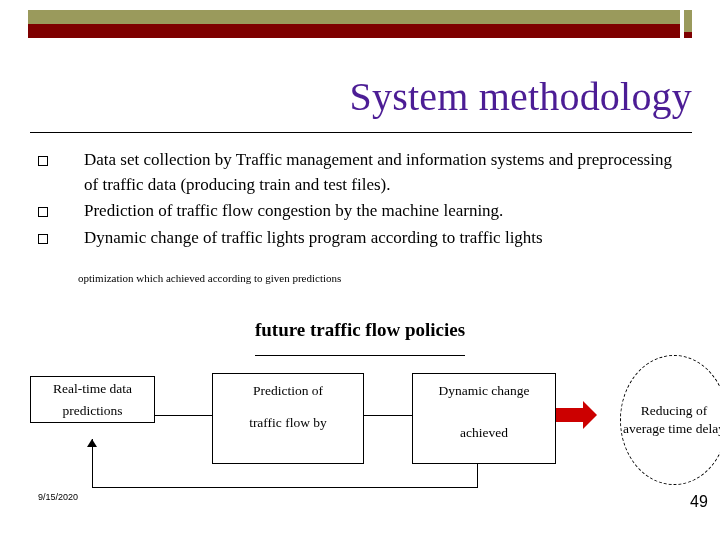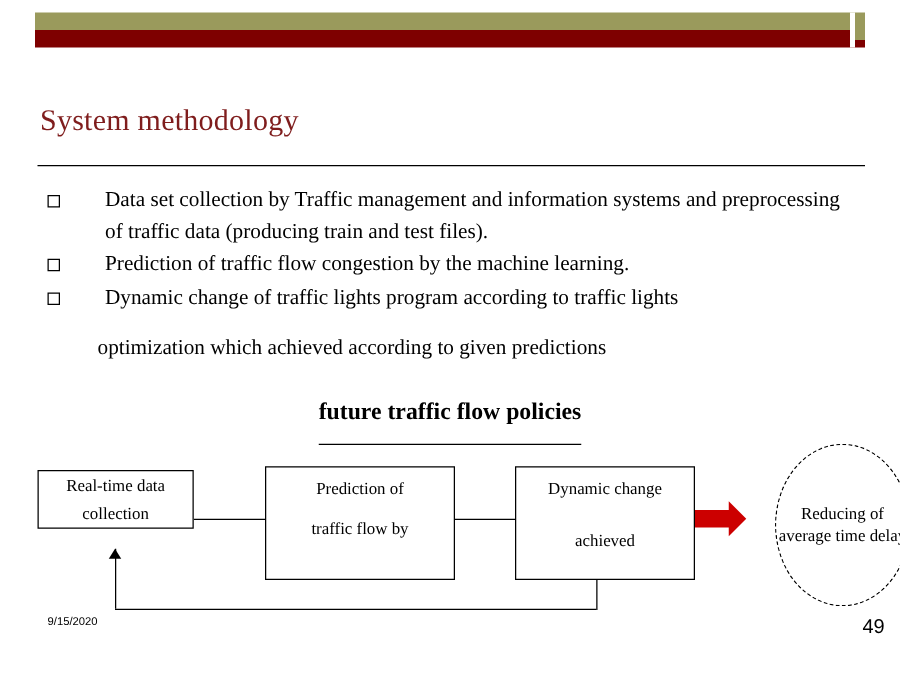--- a/index.html
+++ b/index.html
@@ -55,24 +55,25 @@
     height: 8px;
     background: #9a9a5c;
   }
 
   
   .slide-title {
     position: absolute;
     left: 32px;
     top: 74px;
     width: 660px;
-    font-size: 24px;
+    font-size: 40px;
     line-height: 46px;
-    color: #7f1d1d;
+    color: #4c1d95;
     letter-spacing: 0.2px;
+    text-align: right;
   }
   .title-rule {
     position: absolute;
     left: 30px;
     top: 132px;
     width: 662px;
     height: 1px;
     background: #000000;
   }
 
@@ -103,21 +104,21 @@
     line-height: 24.5px;
     color: #000000;
     margin-left: 36px;
     flex: 1 1 auto;
   }
   .sub-text {
     position: absolute;
     left: 78px;
     top: 266px;
     width: 600px;
-    font-size: 17px;
+    font-size: 11px;
     line-height: 24.5px;
     color: #000000;
   }
 
   
   .diagram-heading {
     position: absolute;
     left: 0px;
     top: 319px;
     width: 720px;
@@ -279,21 +280,21 @@
   <div class="line" style="left:92px; top:487px; width:385px; height:1px;"></div>
   <div class="line" style="left:477px; top:464px; width:1px; height:24px;"></div>
 
   <div style="position:absolute; left:87px; top:439px; width:0; height:0; border-left:5px solid transparent; border-right:5px solid transparent; border-bottom:8px solid #000000;"></div>
 
   <div class="red-arrow-body"></div>
   <div class="red-arrow-head"></div>
 
   <div class="dbox" id="box-realtime">
     <div>Real-time data</div>
-    <div>collection</div>
+    <div>predictions</div>
   </div>
 
   <div class="dbox" id="box-prediction">
     <div>Prediction of</div>
     <div style="height:10px;"></div>
     <div>traffic flow by</div>
     <div style="height:10px;"></div>
   </div>
 
   <div class="dbox" id="box-dynamic">

